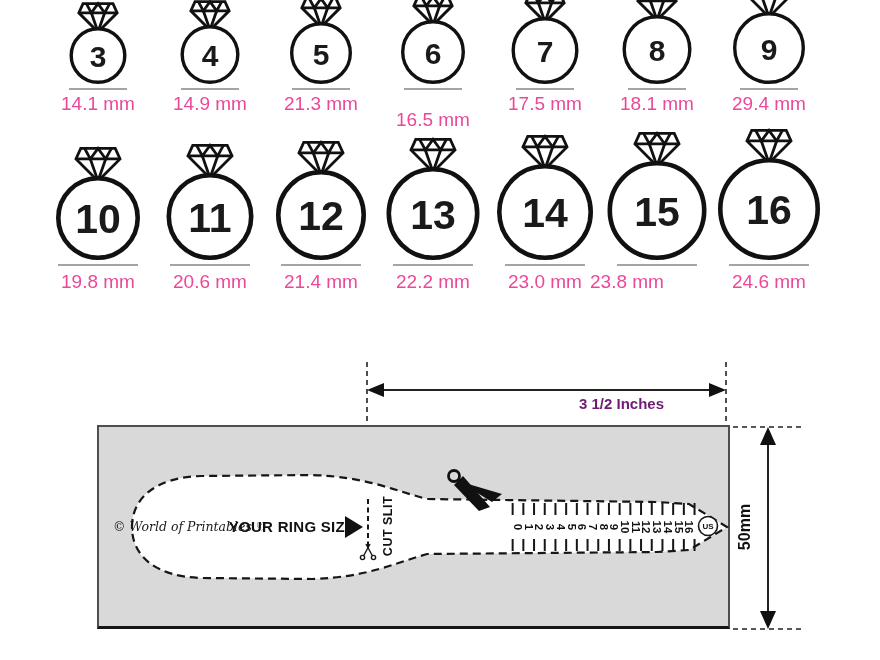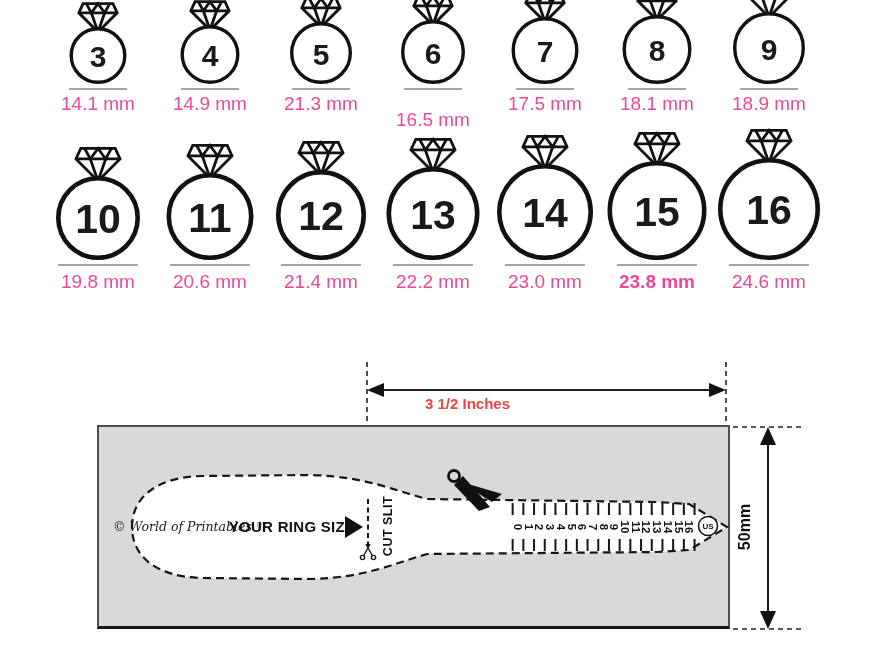--- a/index.html
+++ b/index.html
@@ -6,22 +6,22 @@
   #stage{
     position:relative;width:880px;height:660px;background:#fff;overflow:hidden;
     font-family:"Liberation Sans",sans-serif;color:#111;
   }
   .abs{position:absolute;}
   
   #rings-layer{position:absolute;left:0;top:0;width:880px;height:300px;}
   .ring-underline{position:absolute;height:2px;background:#a3a3ab;}
   .ring-mm{position:absolute;width:120px;text-align:center;font-size:19px;color:#ec4899;}
   
-  #h-measure-label{position:absolute;left:425px;top:395px;width:210px;text-align:left;
-    font-size:15px;font-weight:bold;color:#ef4444;}
+  #h-measure-label{position:absolute;left:454px;top:395px;width:210px;text-align:right;
+    font-size:15px;font-weight:bold;color:#701a75;}
   
   #template-box{position:absolute;left:97px;top:425px;width:633px;height:204px;
     background:#d9d9d9;border:2px solid #4e4e4e;border-bottom:3px solid #151515;box-sizing:border-box;}
   #sizer-svg{position:absolute;left:97px;top:425px;}
   
   #v-measure-label{position:absolute;left:686px;top:517px;width:120px;height:20px;
     transform:rotate(-90deg);text-align:center;font-size:16px;font-weight:bold;color:#111;}
   
   #footer-note{position:absolute;left:97px;top:638px;width:720px;font-size:15.5px;color:#1a1a1a;}
   #footer-note b{font-weight:bold;}
@@ -110,21 +110,21 @@
         <g transform="translate(40 -14.666666666666668) scale(0.8333333333333334)" stroke="#111" fill="none" stroke-width="3.36" stroke-linejoin="miter">
           <path d="M6 4 L42 4 L47 15 L24 38 L1 15 Z" fill="#fff"></path>
           <path d="M1 15 L47 15"></path>
           <path d="M10 4 L16 15 L24 4 L32 15 L38 4"></path>
           <path d="M16 15 L24 38 M32 15 L24 38"></path>
         </g>
         <circle cx="60" cy="48" r="34.3" fill="#fff" stroke="#111" stroke-width="3.4"></circle>
         <text x="60" y="49" text-anchor="middle" dominant-baseline="central" font-size="30" font-weight="600" fill="#1a1a1a">9</text>
       </svg>
       <div class="ring-underline" style="left: 740px; top: 88px; width: 58px;"></div>
-      <div class="ring-mm" style="left: 709px; top: 93px;">18.9 mm</div>
+      <div class="ring-mm" style="left: 709px; top: 93px;">29.4 mm</div>
       <svg width="120" height="150" viewBox="0 0 120 150" style="position:absolute;left:38px;top:116px;overflow:hidden;">
         <g transform="translate(37 28.58333333333333) scale(0.9583333333333334)" stroke="#111" fill="none" stroke-width="2.92" stroke-linejoin="miter">
           <path d="M6 4 L42 4 L47 15 L24 38 L1 15 Z" fill="#fff"></path>
           <path d="M1 15 L47 15"></path>
           <path d="M10 4 L16 15 L24 4 L32 15 L38 4"></path>
           <path d="M16 15 L24 38 M32 15 L24 38"></path>
         </g>
         <circle cx="60" cy="102" r="39.7" fill="#fff" stroke="#111" stroke-width="4.6"></circle>
         <text x="60" y="103" text-anchor="middle" dominant-baseline="central" font-size="41" font-weight="600" fill="#1a1a1a">10</text>
       </svg>
@@ -182,21 +182,21 @@
         <g transform="translate(37 13.583333333333329) scale(0.9583333333333334)" stroke="#111" fill="none" stroke-width="2.92" stroke-linejoin="miter">
           <path d="M6 4 L42 4 L47 15 L24 38 L1 15 Z" fill="#fff"></path>
           <path d="M1 15 L47 15"></path>
           <path d="M10 4 L16 15 L24 4 L32 15 L38 4"></path>
           <path d="M16 15 L24 38 M32 15 L24 38"></path>
         </g>
         <circle cx="60" cy="94.5" r="47.2" fill="#fff" stroke="#111" stroke-width="4.6"></circle>
         <text x="60" y="95.5" text-anchor="middle" dominant-baseline="central" font-size="41" font-weight="600" fill="#1a1a1a">15</text>
       </svg>
       <div class="ring-underline" style="left: 617px; top: 264px; width: 80px;"></div>
-      <div class="ring-mm" style="left: 597px; top: 271px; font-weight: bold;">23.8 mm</div>
+      <div class="ring-mm" style="left: 567px; top: 271px;">23.8 mm</div>
       <svg width="120" height="150" viewBox="0 0 120 150" style="position:absolute;left:709px;top:116px;overflow:hidden;">
         <g transform="translate(37 10.583333333333329) scale(0.9583333333333334)" stroke="#111" fill="none" stroke-width="2.92" stroke-linejoin="miter">
           <path d="M6 4 L42 4 L47 15 L24 38 L1 15 Z" fill="#fff"></path>
           <path d="M1 15 L47 15"></path>
           <path d="M10 4 L16 15 L24 4 L32 15 L38 4"></path>
           <path d="M16 15 L24 38 M32 15 L24 38"></path>
         </g>
         <circle cx="60" cy="93" r="48.7" fill="#fff" stroke="#111" stroke-width="4.6"></circle>
         <text x="60" y="94" text-anchor="middle" dominant-baseline="central" font-size="41" font-weight="600" fill="#1a1a1a">16</text>
       </svg>

